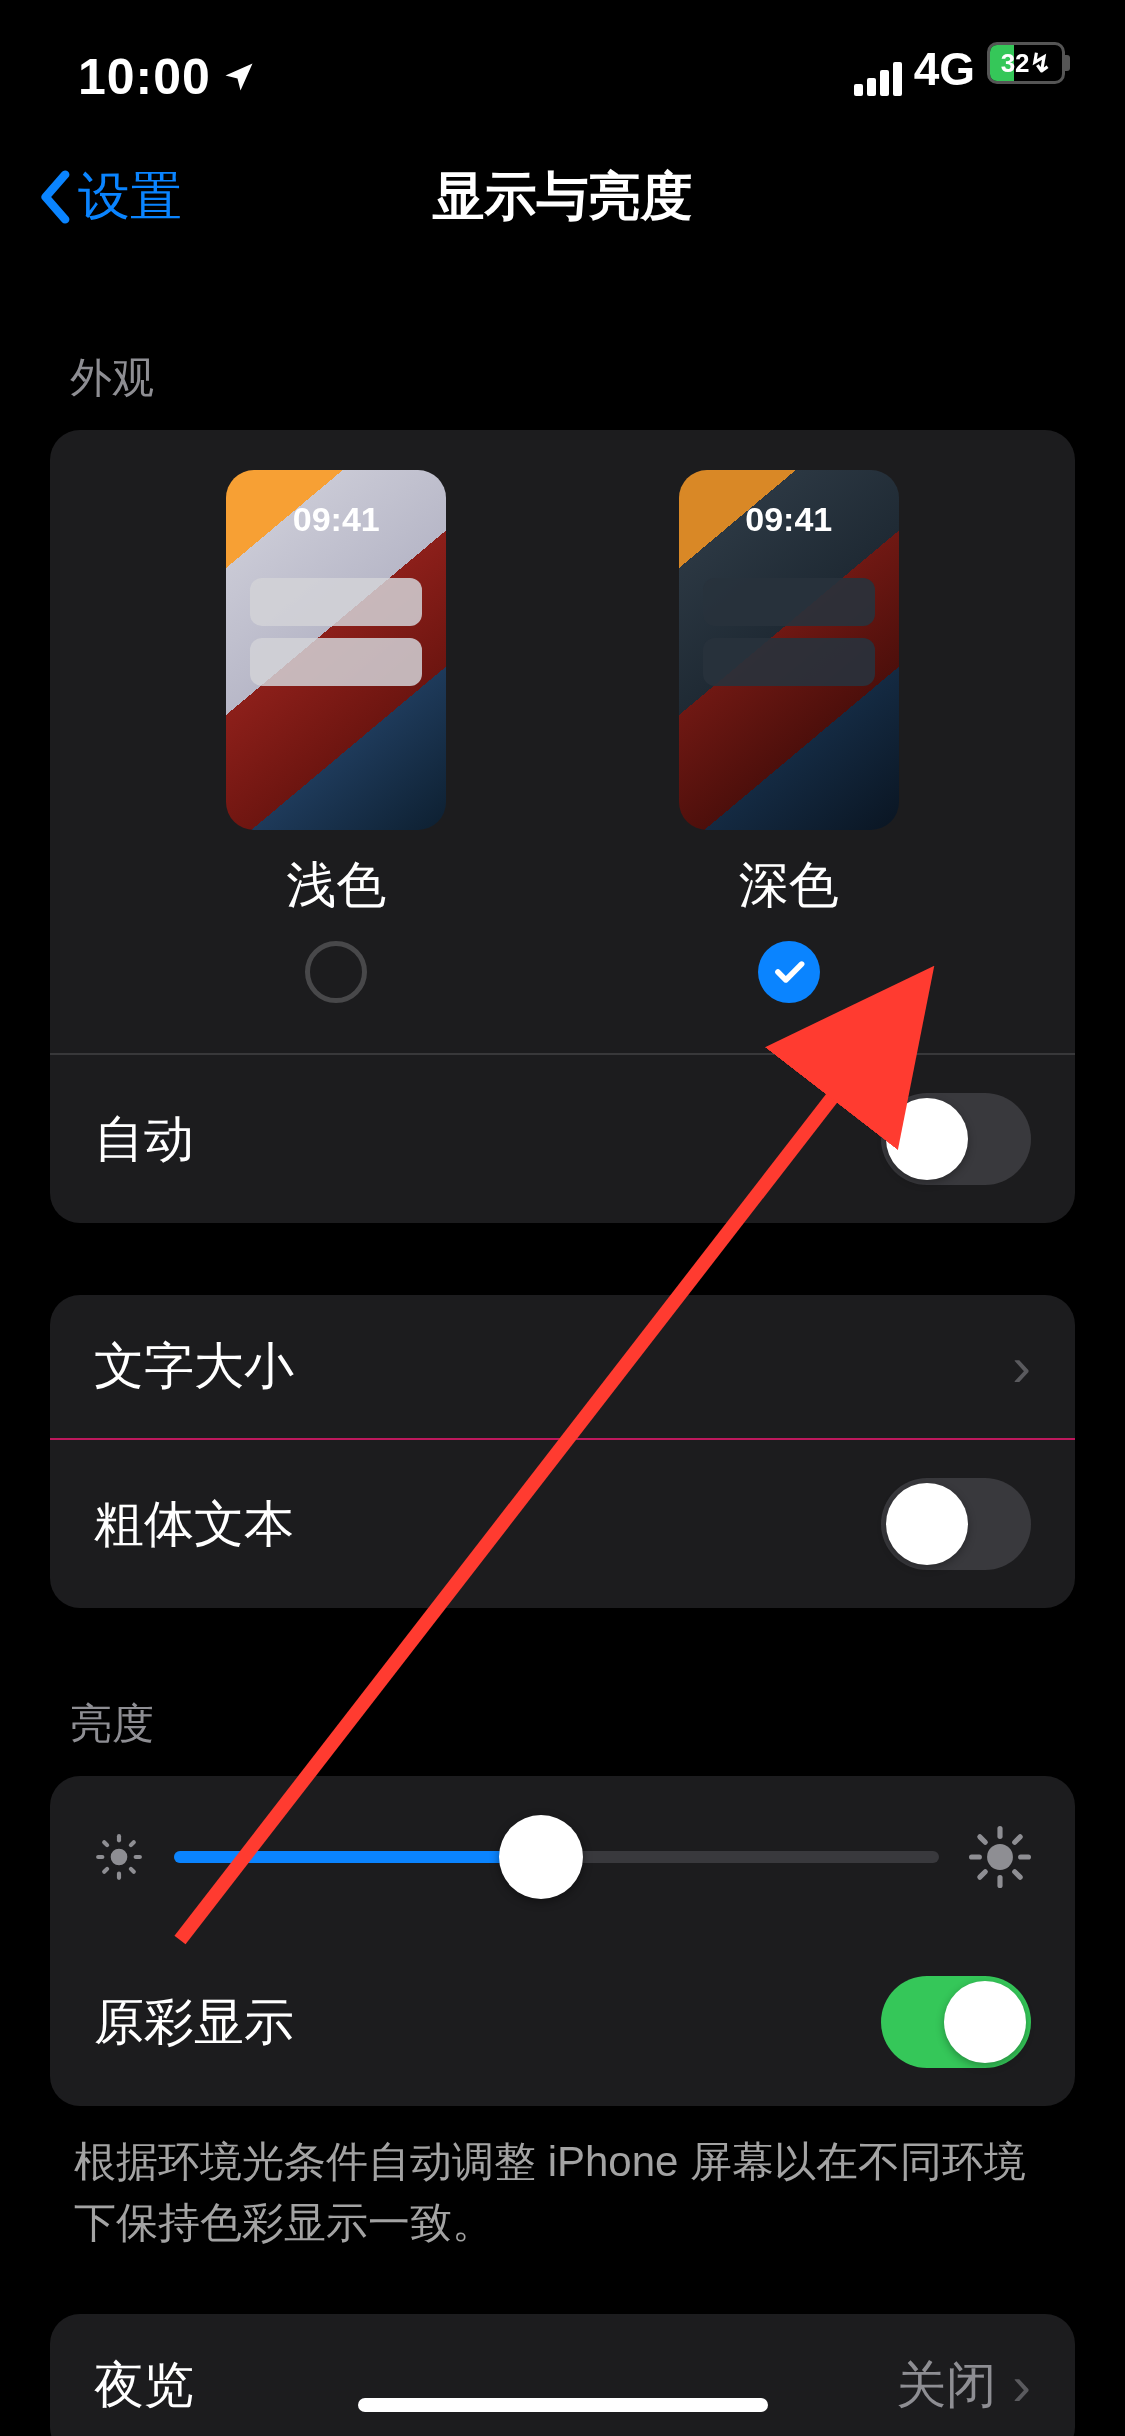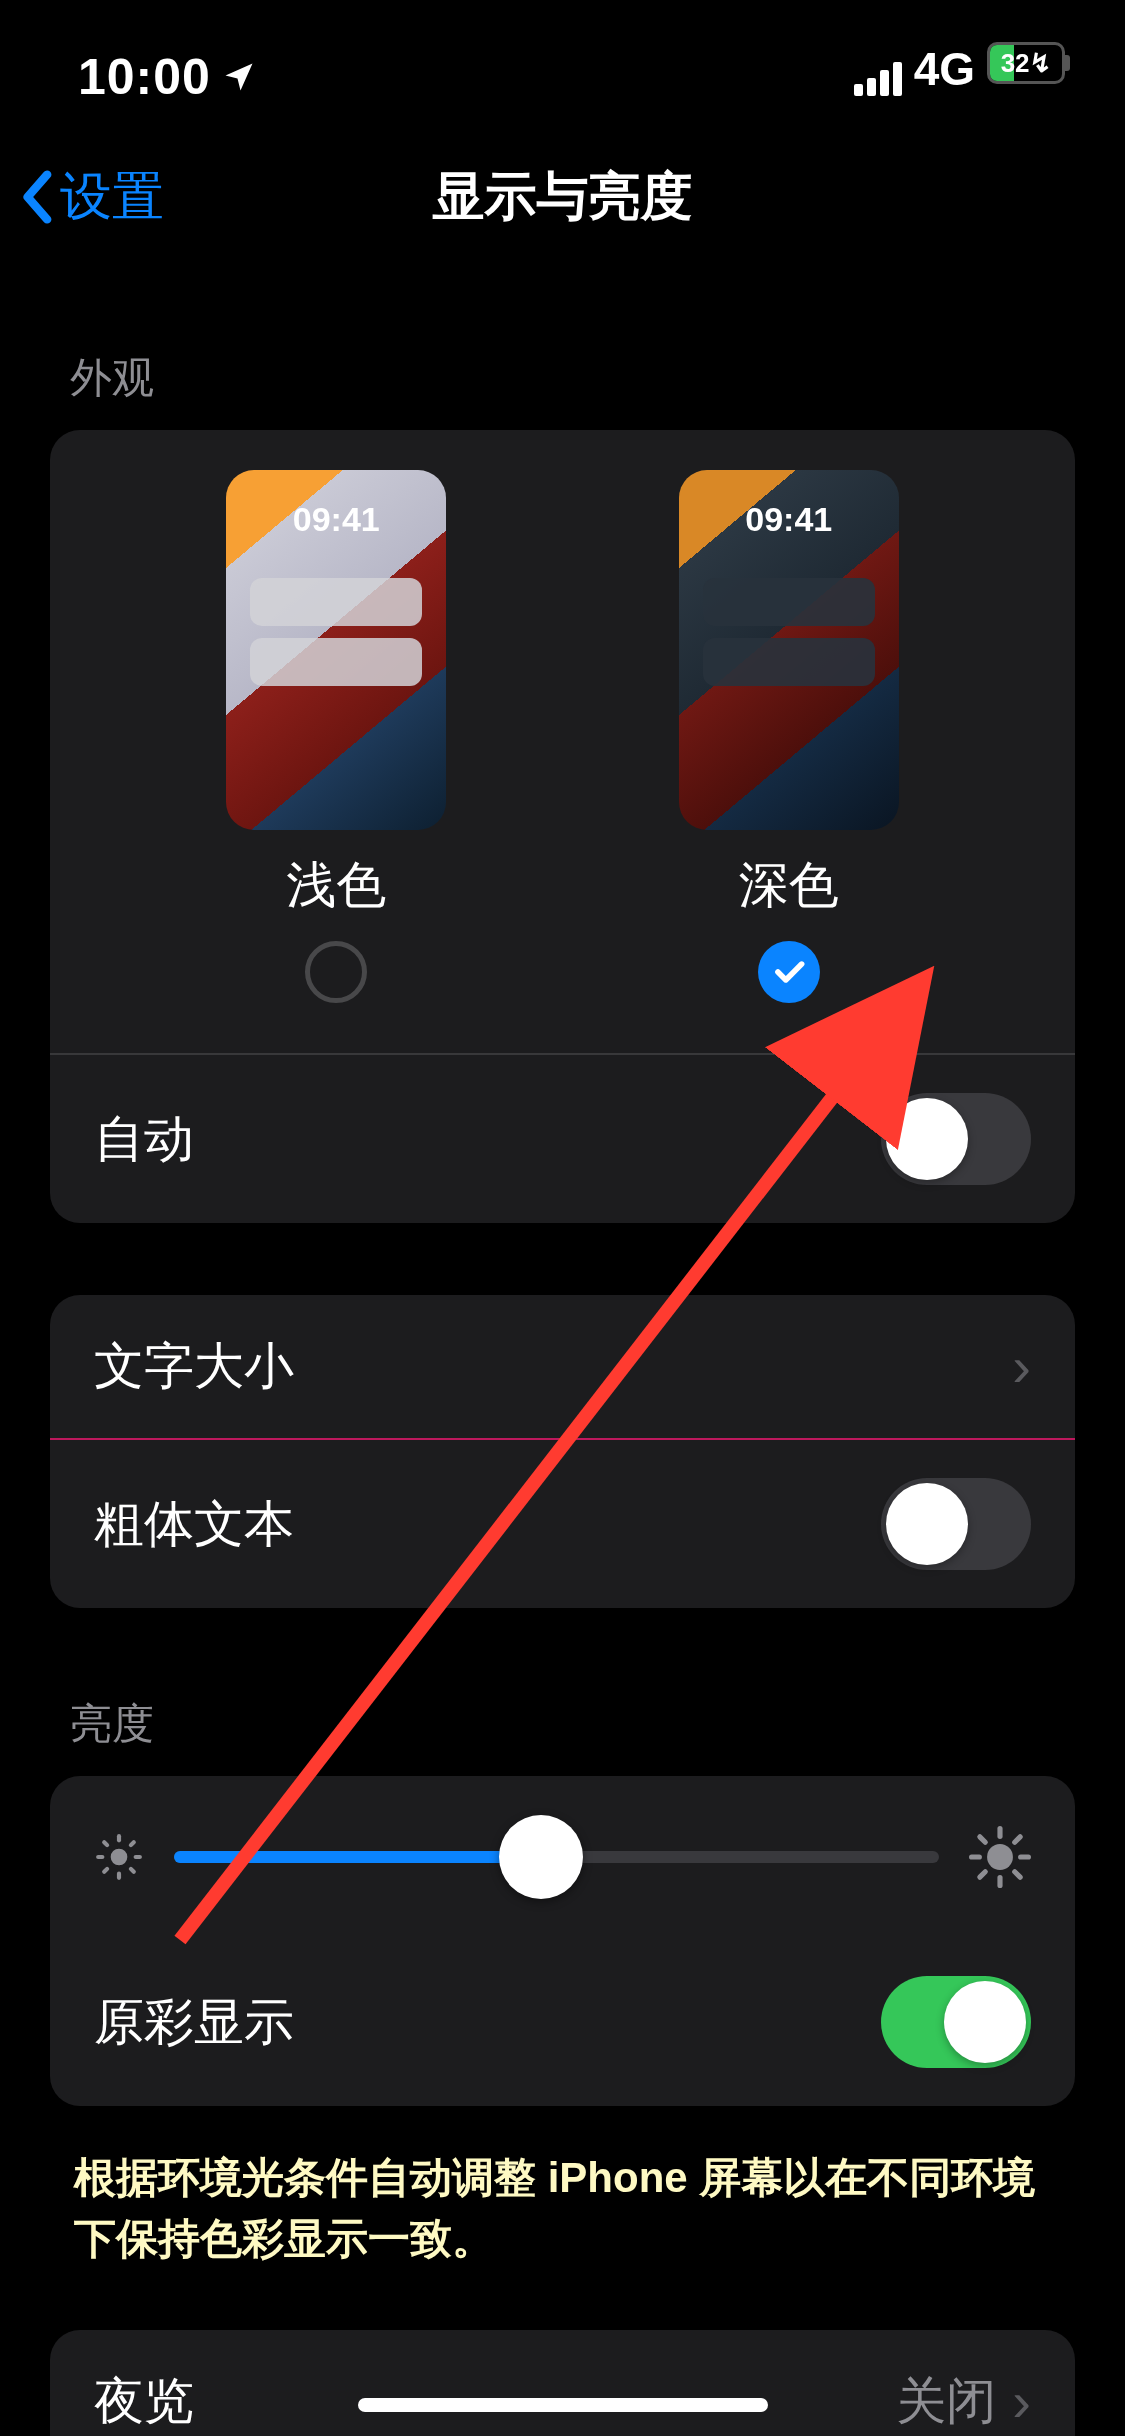--- a/index.html
+++ b/index.html
@@ -11,21 +11,21 @@
 .signal { display: flex; align-items: flex-end; gap: 4px; }
 .signal span { width: 9px; background: #fff; border-radius: 2px; }
 .signal span:nth-child(1){height:12px}.signal span:nth-child(2){height:18px}.signal span:nth-child(3){height:26px}.signal span:nth-child(4){height:34px}
 .net { font-size: 46px; font-weight: 600; }
 .battery { width: 78px; height: 42px; border: 3px solid #555; border-radius: 10px; position: relative; display:flex; align-items:center;}
 .battery::after { content:""; position:absolute; right:-8px; top:10px; width:5px; height:16px; background:#555; border-radius:0 3px 3px 0;}
 .battery-fill { width: 34%; height: 100%; background: #35c759; border-radius: 7px 0 0 7px; display:flex; align-items:center; justify-content:center;}
 .battery-label{position:absolute;left:0;right:0;text-align:center;font-size:26px;font-weight:700;color:#fff;}
 
 .nav { height: 130px; display:flex; align-items:center; position:relative; }
-.nav-back { display:flex; align-items:center; color:#0a84ff; font-size:52px; padding-left:18px; gap:6px;}
+.nav-back { display:flex; align-items:center; color:#0a84ff; font-size:52px; padding-left:36px; gap:6px;}
 .nav-title { position:absolute; left:0; right:0; text-align:center; font-size:52px; font-weight:600;}
 
 .content { padding: 0 50px; }
 
 .section-header { color:#8e8e93; font-size:42px; padding: 88px 20px 24px 20px; }
 
 .group { background:#1c1c1e; border-radius:30px; overflow:hidden; }
 .cell { display:flex; align-items:center; justify-content:space-between; padding:38px 44px; min-height:134px; }
 .cell + .cell { border-top: 2px solid #be185d; }
 .cell-label { font-size:50px; color:#fff; }
@@ -52,21 +52,21 @@
 .phone-preview.dark .preview-bar{ background:rgba(40,50,60,.9);}
 .bar1{ top:108px;} .bar2{ top:168px;}
 .appearance-label{ font-size:50px; color:#fff;}
 .radio{ width:62px; height:62px; border-radius:50%; display:flex; align-items:center; justify-content:center;}
 .radio-empty{ border:5px solid #48484a;}
 .radio-checked{ background:#0a84ff;}
 .radio-checked svg{width:38px;height:38px;}
 
 .appearance-divider{ height:2px; background:#38383a; margin:20px 0 0 0;}
 
-.footer-note{ color:#fef9c3; font-size:42px; line-height:1.45; padding:42px 24px 0 24px;font-weight:bold;}
+.footer-note{ color:#a3a3a3; font-size:42px; line-height:1.45; padding:26px 24px 0 24px;}
 
 .brightness-cell{ padding:50px 44px; display:flex; align-items:center; gap:30px;}
 .sun-icon{ color:#8e8e93; flex-shrink:0;}
 .slider{ flex:1; height:12px; background:#39393d; border-radius:6px; position:relative;}
 .slider-fill{ position:absolute; left:0; top:0; bottom:0; border-radius:6px; background:#0a84ff;}
 .slider-thumb{ position:absolute; width:84px; height:84px; border-radius:50%; background:#fff; top:50%; transform:translate(-50%,-50%); box-shadow:0 3px 10px rgba(0,0,0,.4);}
 
 .arrow-annotation{ position:absolute; pointer-events:none; z-index:100;}
 
 .home-indicator{ position:absolute; bottom:24px; left:50%; transform:translateX(-50%); width:410px; height:14px; background:#fff; border-radius:10px;}

